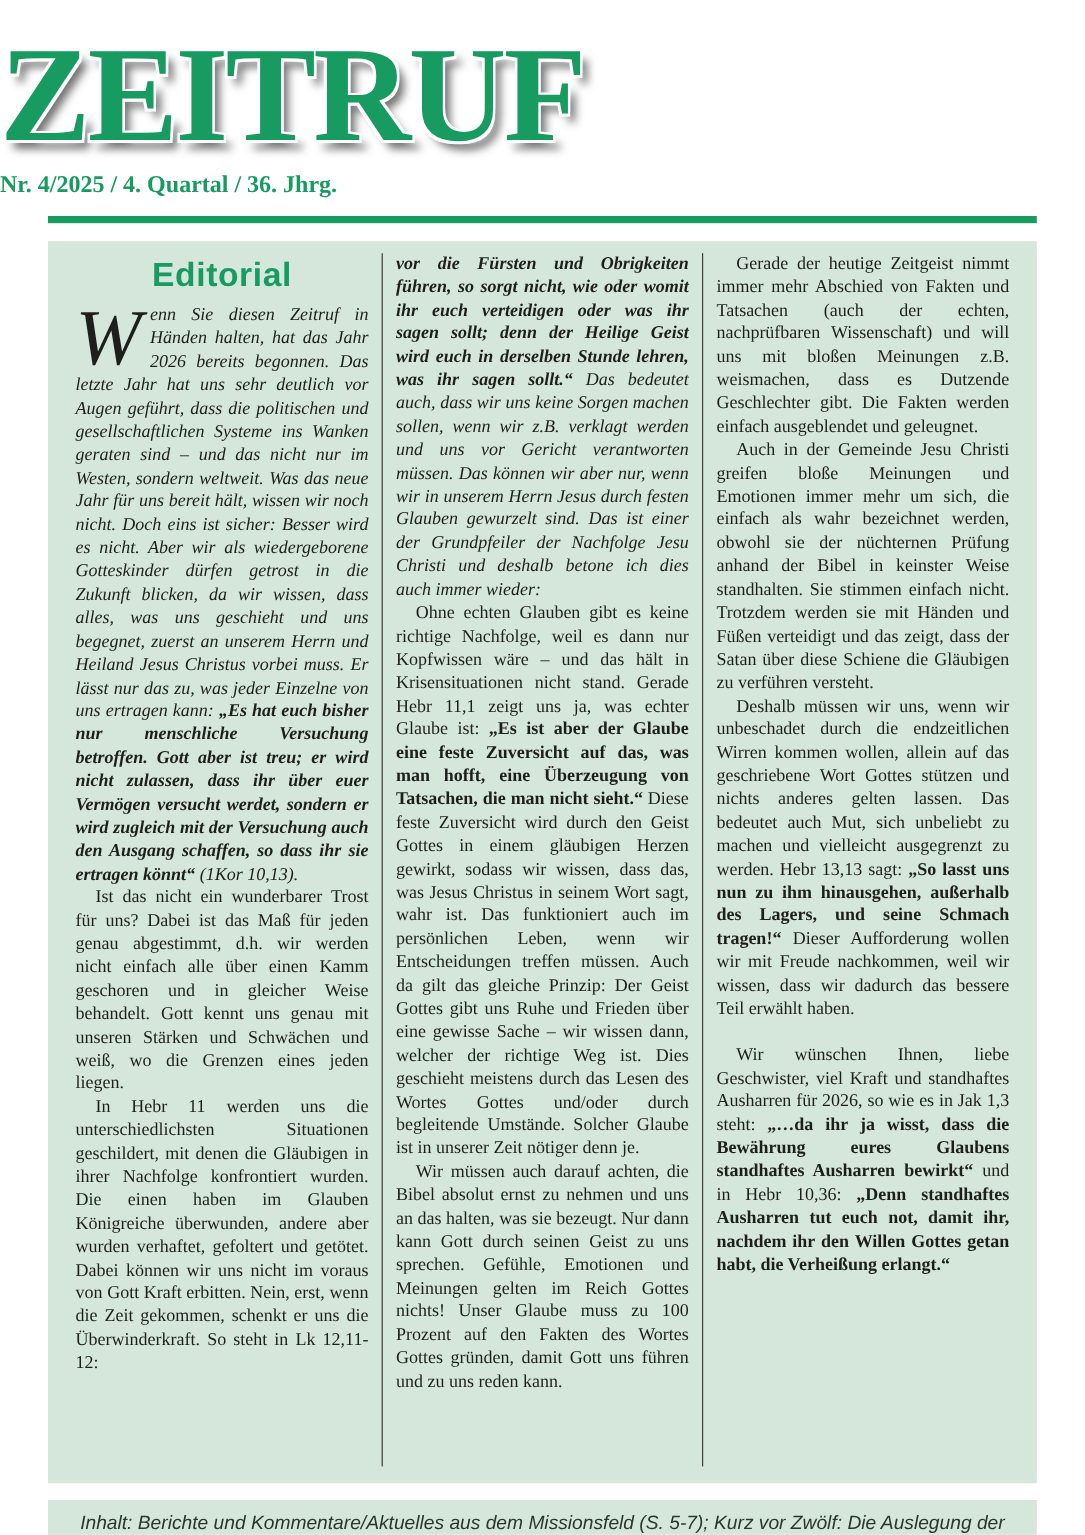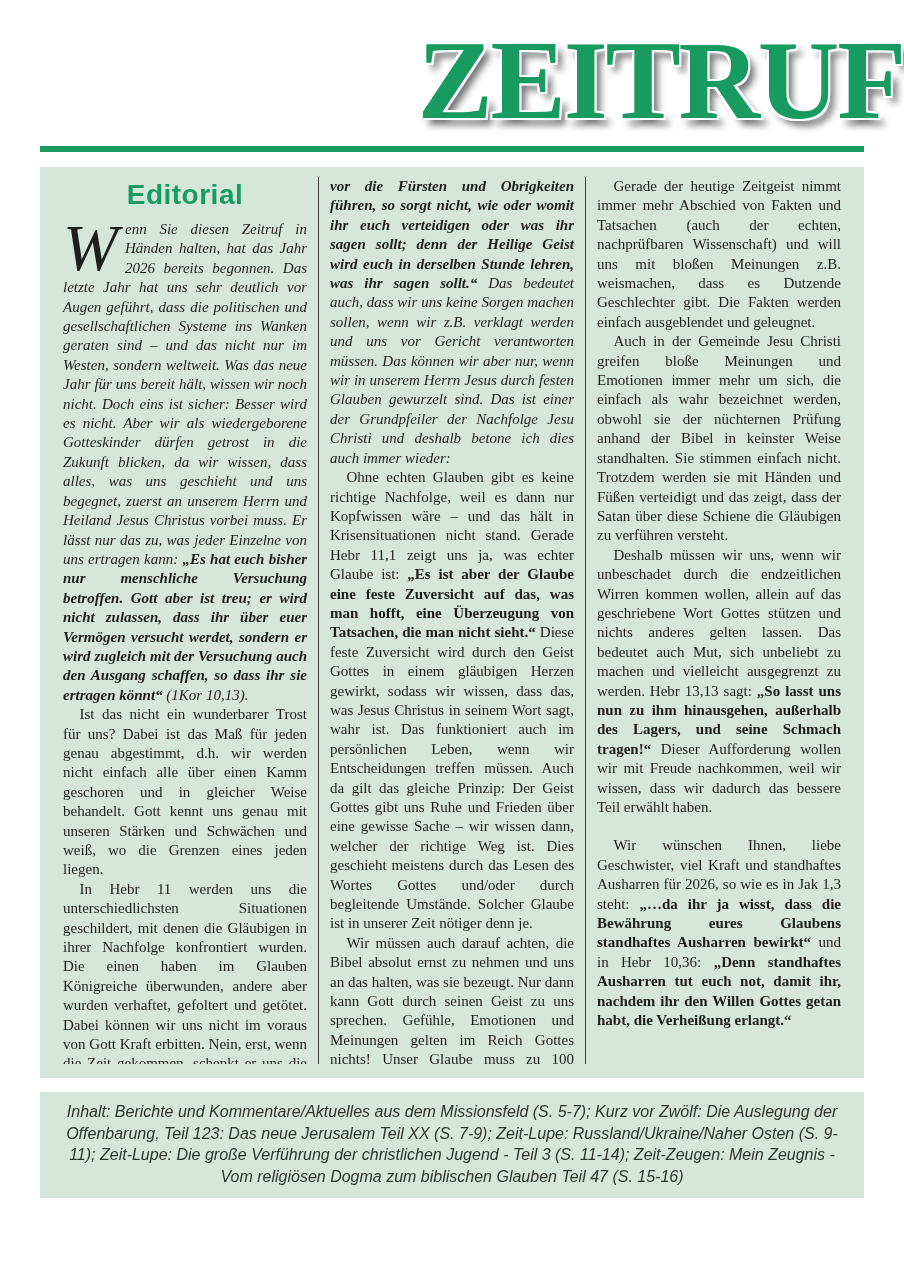--- a/index.html
+++ b/index.html
@@ -8,21 +8,21 @@
     --ink:#1e1e1c;
     --divider:#3e3e3e;
     --footer-ink:#2c352e;
   }
   *{box-sizing:border-box;}
   html,body{margin:0;padding:0;}
   body{
     width:904px;height:1279px;background:#ffffff;position:relative;
     font-family:"Liberation Serif",serif;overflow:hidden;
   }
-  .masthead{text-align:right;padding-top:28px;}
+  .masthead{text-align:left;padding-top:28px;}
   .title{
     font-family:"Liberation Serif",serif;font-weight:bold;
     font-size:113px;line-height:104px;letter-spacing:-0.02em;
     color:var(--green);
     text-shadow:
       -2px -2px 0 #ffffff, 2px -2px 0 #ffffff,
       -2px  2px 0 #ffffff, 2px  2px 0 #ffffff,
        6px  7px 7px rgba(70,70,70,0.75);
   }
   .subtitle{
@@ -30,21 +30,21 @@
     font-family:"Liberation Serif",serif;font-weight:bold;
     font-size:26px;line-height:30px;color:var(--green);
   }
   .issue-line{
     margin-top:10px;
     font-family:"Liberation Serif",serif;font-weight:bold;
     font-size:20px;line-height:24px;color:var(--green);
   }
   .rule{width:824px;height:6px;background:var(--green);margin:14px auto 0;}
   .panel{
-    width:824px;height:911px;margin:15px auto 0;background:var(--panel);
+    width:824px;height:1035px;margin:15px auto 0;background:var(--panel);
     display:flex;padding:10px 12px 14px;
   }
   .col{flex:1 1 0;padding:0 11px;overflow:hidden;color:var(--ink);}
   .col + .col{border-left:1px solid var(--divider);}
   .heading{
     font-family:"Liberation Sans",sans-serif;font-weight:bold;
     font-size:28px;line-height:32px;color:var(--green);
     text-align:center;margin:2px 0 9px;letter-spacing:0.5px;
   }
   .p{
@@ -66,20 +66,21 @@
     font-family:"Liberation Sans",sans-serif;font-style:italic;
     font-size:16px;line-height:21.5px;color:var(--footer-ink);
     text-align:center;
   }
 </style>
 </head>
 <body>
 
 <header class="masthead">
   <div class="title">ZEITRUF</div>
+  <div class="issue-line">Nr. 4/2025  /  4. Quartal  /  36. Jhrg.</div>
 </header>
 
 <div class="rule"></div>
 
 <main class="panel">
   <section class="col">
     <h1 class="heading">Editorial</h1>
       <p class="p p-flush"><span class="dropcap">W</span><span>enn Sie diesen Zeitruf in Händen halten, hat das Jahr 2026 bereits begonnen. Das letzte Jahr hat uns sehr deutlich vor Augen geführt, dass die politischen und gesellschaftlichen Systeme ins Wanken geraten sind – und das nicht nur im Westen, sondern weltweit. Was das neue Jahr für uns bereit hält, wissen wir noch nicht. Doch eins ist sicher: Besser wird es nicht. Aber wir als wiedergeborene Gotteskinder dürfen getrost in die Zukunft blicken, da wir wissen, dass alles, was uns geschieht und uns begegnet, zuerst an unserem Herrn und Heiland Jesus Christus vorbei muss. Er lässt nur das zu, was jeder Einzelne von uns ertragen kann: </span><span class="b">„Es hat euch bisher nur menschliche Versuchung betroffen. Gott aber ist treu; er wird nicht zulassen, dass ihr über euer Vermögen versucht werdet, sondern er wird zugleich mit der Versuchung auch den Ausgang schaffen, so dass ihr sie ertragen könnt“</span><span> (1Kor 10,13).</span></p>
       <p class="p p-indent"><span>Ist das nicht ein wunderbarer Trost für uns? Dabei ist das Maß für jeden genau abgestimmt, d.h. wir werden nicht einfach alle über einen Kamm geschoren und in gleicher Weise behandelt. Gott kennt uns genau mit unseren Stärken und Schwächen und weiß, wo die Grenzen eines jeden liegen.</span></p>
       <p class="p p-indent"><span>In Hebr 11 werden uns die unterschiedlichsten Situationen geschildert, mit denen die Gläubigen in ihrer Nachfolge konfrontiert wurden. Die einen haben im Glauben Königreiche überwunden, andere aber wurden verhaftet, gefoltert und getötet. Dabei können wir uns nicht im voraus von Gott Kraft erbitten. Nein, erst, wenn die Zeit gekommen, schenkt er uns die Überwinderkraft. So steht in Lk 12,11-12: </span></p>

